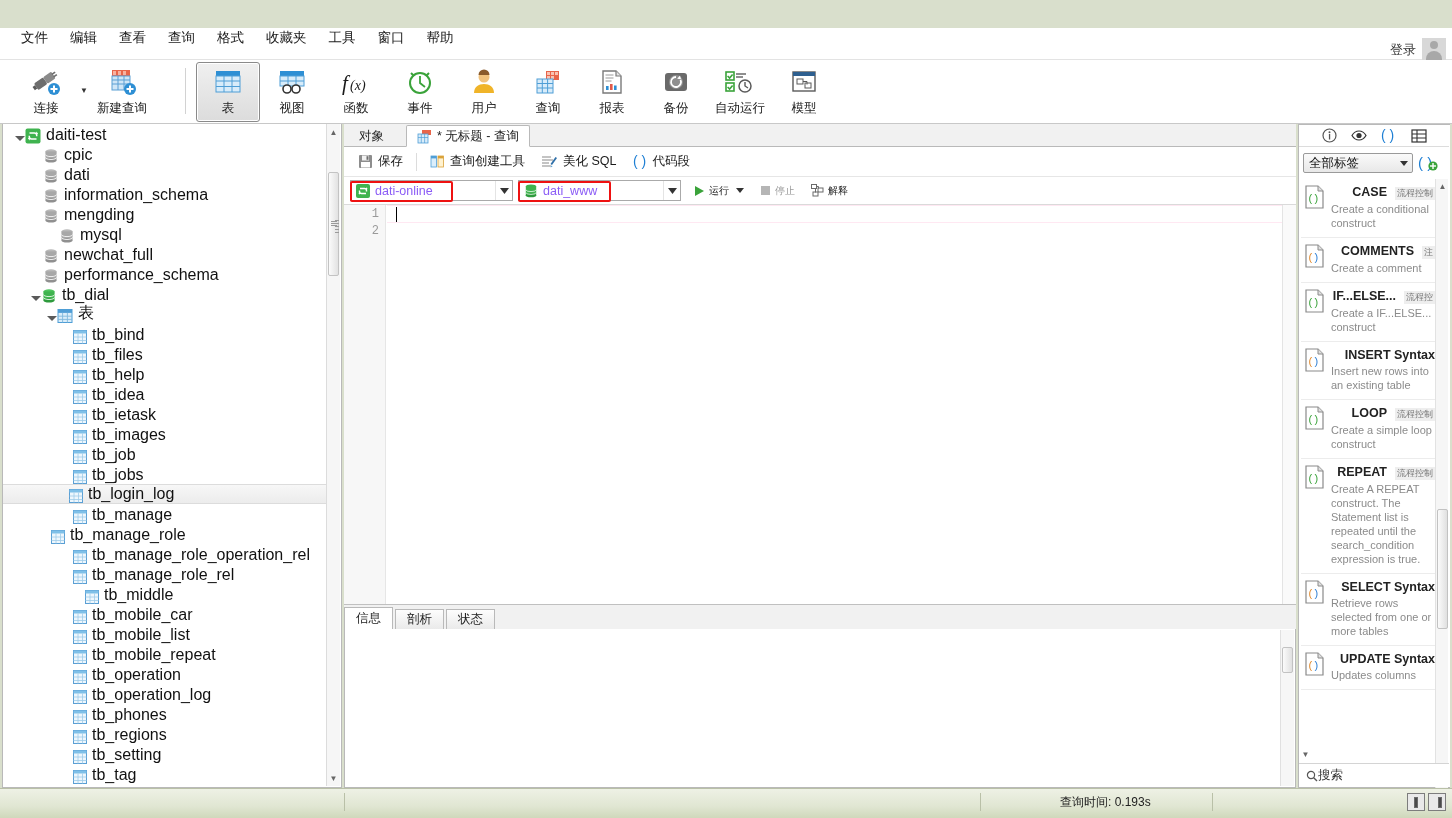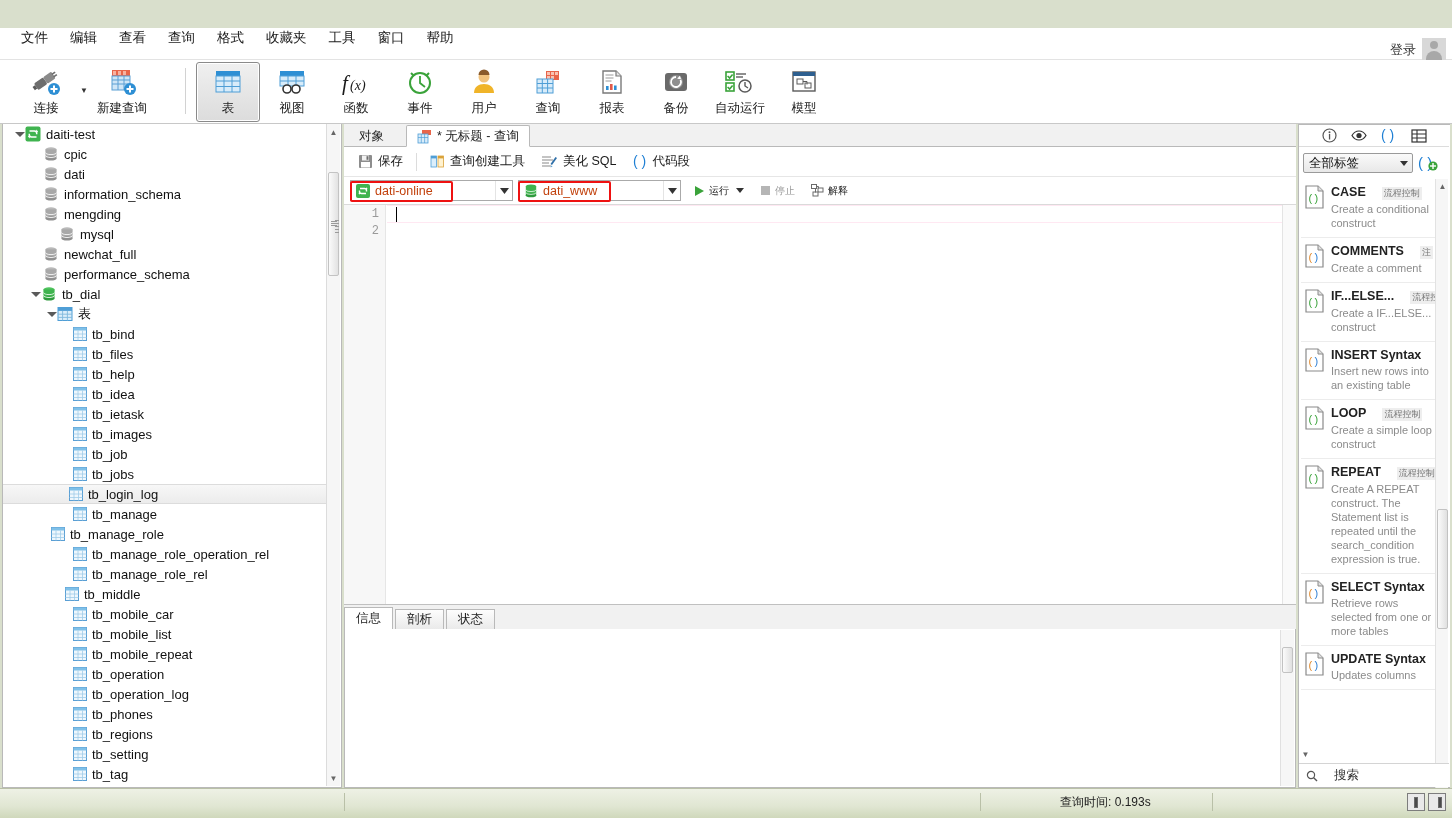--- a/index.html
+++ b/index.html
@@ -107,22 +107,22 @@
     font-size: 8px; color:#333;
   }
 
   
   .left-pane {
     position: absolute; left: 2px; top: 124px; width: 340px; height: 664px;
     background: #ffffff; border: 1px solid #b9b9b9; border-top: none;
   }
   .tree { position: absolute; left: 0; top: 0; width: 325px; height: 662px; overflow: hidden; }
   .tnode {
-    height: 20px; display: flex; align-items: center; white-space: nowrap;
-    font-size: 13px; color: #111; padding-left: 4px;
+    height: 20px; display: flex; align-items: flex-end; white-space: nowrap;
+    font-size: 16px; color: #111; padding-left: 4px;
   }
   .tnode.sel {
     background: linear-gradient(180deg,#f7f7f7 0%, #ececec 100%);
     border-top: 1px solid #dcdcdc; border-bottom: 1px solid #dcdcdc;
     width: 323px;
   }
   .arrow {
     width: 12px; height: 12px; position: relative; flex: none;
   }
   .arrow.open::after {
@@ -196,21 +196,21 @@
   .connbar {
     position: absolute; left: 0; top: 53px; width: 952px; height: 28px;
     background: #ffffff; border-bottom: 1px solid #dadada;
     display: flex; align-items: center; padding-left: 6px;
   }
   .combo {
     position: relative; height: 21px; background: #fff;
     border: 1px solid #aaa; display: flex; align-items: center;
   }
   .combo .cb-inner { display:flex; align-items:center; gap:5px; padding-left:5px; flex:1; overflow:hidden; }
-  .combo .cb-txt { font-size: 12.5px; color: #c2410c; white-space: nowrap; }
+  .combo .cb-txt { font-size: 12.5px; color: #8b5cf6; white-space: nowrap; }
   .combo .cb-arrow {
     width: 17px; height: 19px; display:flex; align-items:center; justify-content:center;
     background: #fff; border-left: 1px solid #e4e4e4;
   }
   .redbox {
     position: absolute; border: 2px solid #ee1111; border-radius: 2px;
     pointer-events: none;
   }
   .run-area { display: flex; align-items: center; margin-left: 10px; gap: 2px; }
   .run-btn { display:flex; align-items:center; gap:4px; font-size:10px; color:#1a1a1a; padding: 0 3px; }
@@ -291,39 +291,39 @@
 
   .sniplist {
     position: absolute; left: 2px; top: 54px; width: 136px; height: 696px; overflow: hidden;
   }
   .snip {
     display: flex; gap: 6px; padding: 6px 2px 7px 4px;
     border-bottom: 1px solid #ececec;
   }
   .snip-ico { width: 20px; height: 24px; flex: none; }
   .snip-body { flex: 1; min-width: 0; }
-  .snip-head { display: flex; align-items: baseline; gap: 16px; white-space: nowrap; }
+  .snip-head { display: flex; align-items: baseline; gap: 8px; white-space: nowrap; justify-content: flex-end; }
   .snip-title { font-size: 12.5px; font-weight: bold; color: #222; }
   .snip-tag { font-size: 9px; color: #777; background:#eee; padding: 0 2px; }
   .snip-desc { font-size: 11px; color: #8b8b8b; line-height: 14px; margin-top: 2px; }
 
   .sl-vscroll {
     position: absolute; right: 2px; top: 54px; width: 13px; height: 700px; background:#f6f6f6;
     border-left: 1px solid #e2e2e2;
   }
   .sl-arrow { position:absolute; left:0; width:13px; height:14px;
     display:flex; align-items:center; justify-content:center; font-size:8px; color:#666; }
   .sl-thumb {
     position:absolute; left:1px; top:330px; width:11px; height:120px;
     background: linear-gradient(90deg,#fbfbfb,#e0e0e0); border:1px solid #c2c2c2; border-radius:2px;
   }
   .rp-search {
     position: absolute; left: 0; bottom: 0; width: 150px; height: 24px;
     border-top: 1px solid #d4d4d4; background:#fff;
-    display: flex; align-items: center; gap: 16px; padding-left: 7px;
+    display: flex; align-items: center; gap: 0; padding-left: 7px;
   }
   .rp-search .s-txt { font-size: 12.5px; color: #333; }
 
   
   .statusbar {
     position: absolute; left: 0; bottom: 0; width: 1452px; height: 30px;
     background: linear-gradient(180deg,#eef1e5 0%, #e0e6d2 60%, #cfd8bb 100%);
     border-top: 1px solid #b9c0a7;
   }
   .sb-cell {
@@ -719,21 +719,21 @@
           <span>tb_manage_role_operation_rel</span>
         </div>
         <div class="tnode" style="padding-left:70px">
           <svg class="ico-tbl" width="14" height="14" viewBox="0 0 14 14">
             <rect x="0.5" y="0.5" width="13" height="13" fill="#eef7fd" stroke="#5a9fd4"></rect>
             <rect x="0.5" y="0.5" width="13" height="3" fill="#7fc0e8"></rect>
             <path d="M0.5 7h13M0.5 10.5h13M5 3.5v10M9.5 3.5v10" stroke="#9fcbe8" stroke-width=".8" fill="none"></path>
           </svg>
           <span>tb_manage_role_rel</span>
         </div>
-        <div class="tnode" style="padding-left:62px">
+        <div class="tnode" style="padding-left:82px">
           <svg class="ico-tbl" width="14" height="14" viewBox="0 0 14 14">
             <rect x="0.5" y="0.5" width="13" height="13" fill="#eef7fd" stroke="#5a9fd4"></rect>
             <rect x="0.5" y="0.5" width="13" height="3" fill="#7fc0e8"></rect>
             <path d="M0.5 7h13M0.5 10.5h13M5 3.5v10M9.5 3.5v10" stroke="#9fcbe8" stroke-width=".8" fill="none"></path>
           </svg>
           <span>tb_middle</span>
         </div>
         <div class="tnode" style="padding-left:70px">
           <svg class="ico-tbl" width="14" height="14" viewBox="0 0 14 14">
             <rect x="0.5" y="0.5" width="13" height="13" fill="#eef7fd" stroke="#5a9fd4"></rect>

